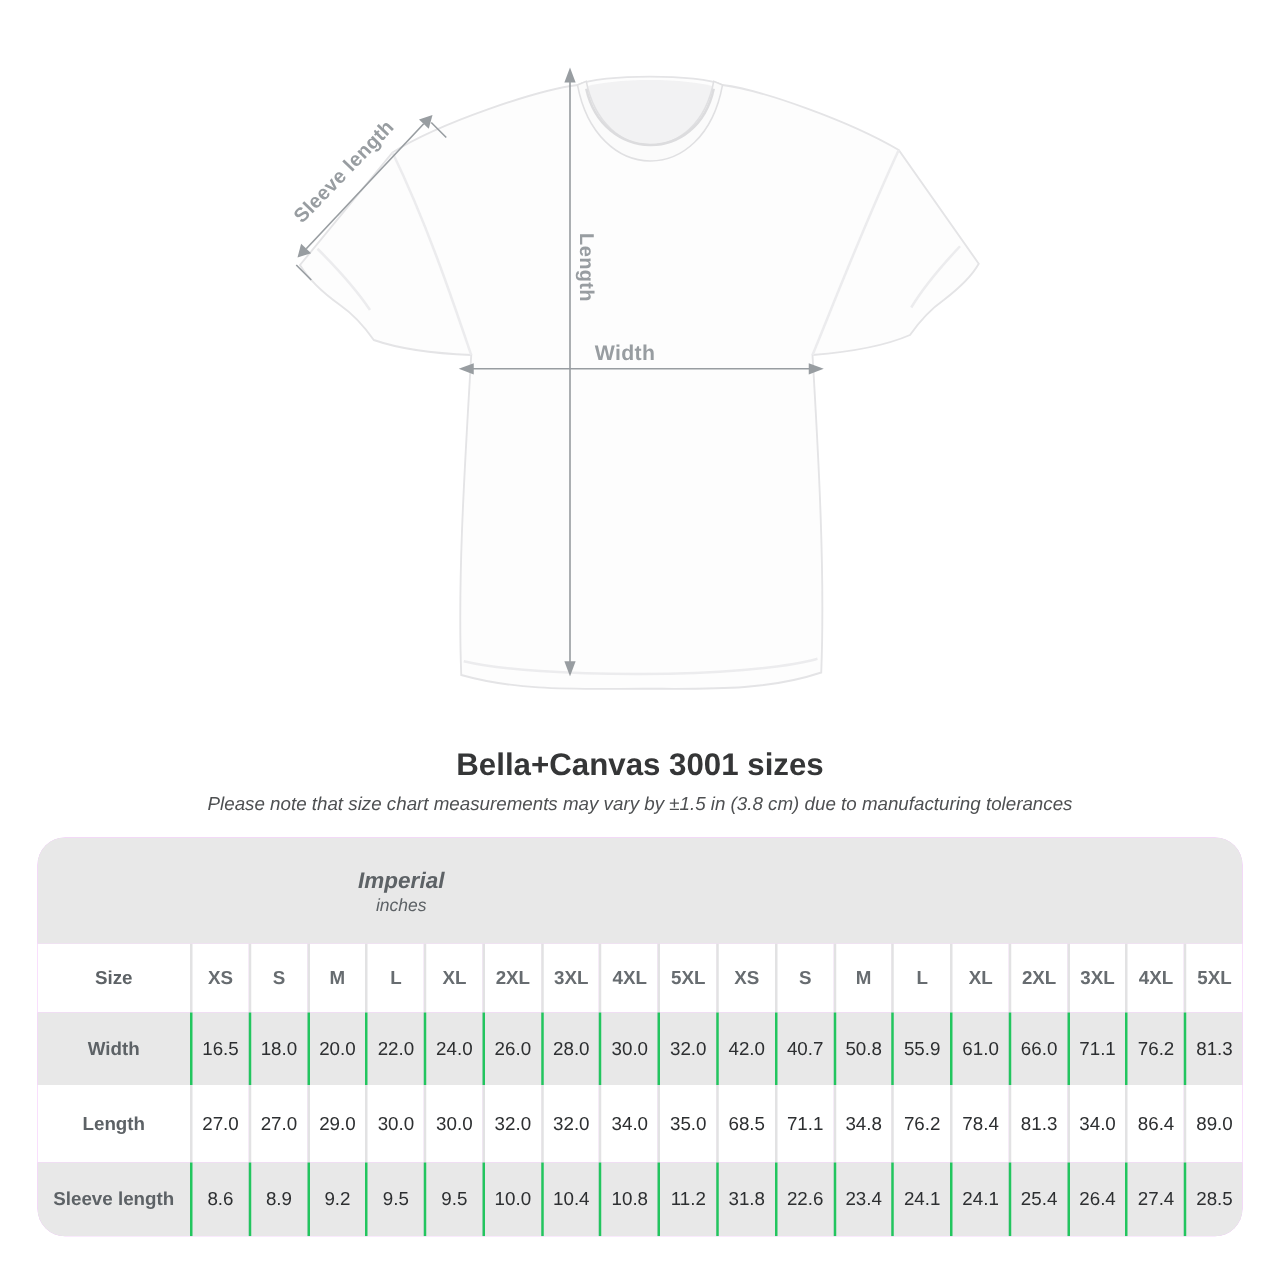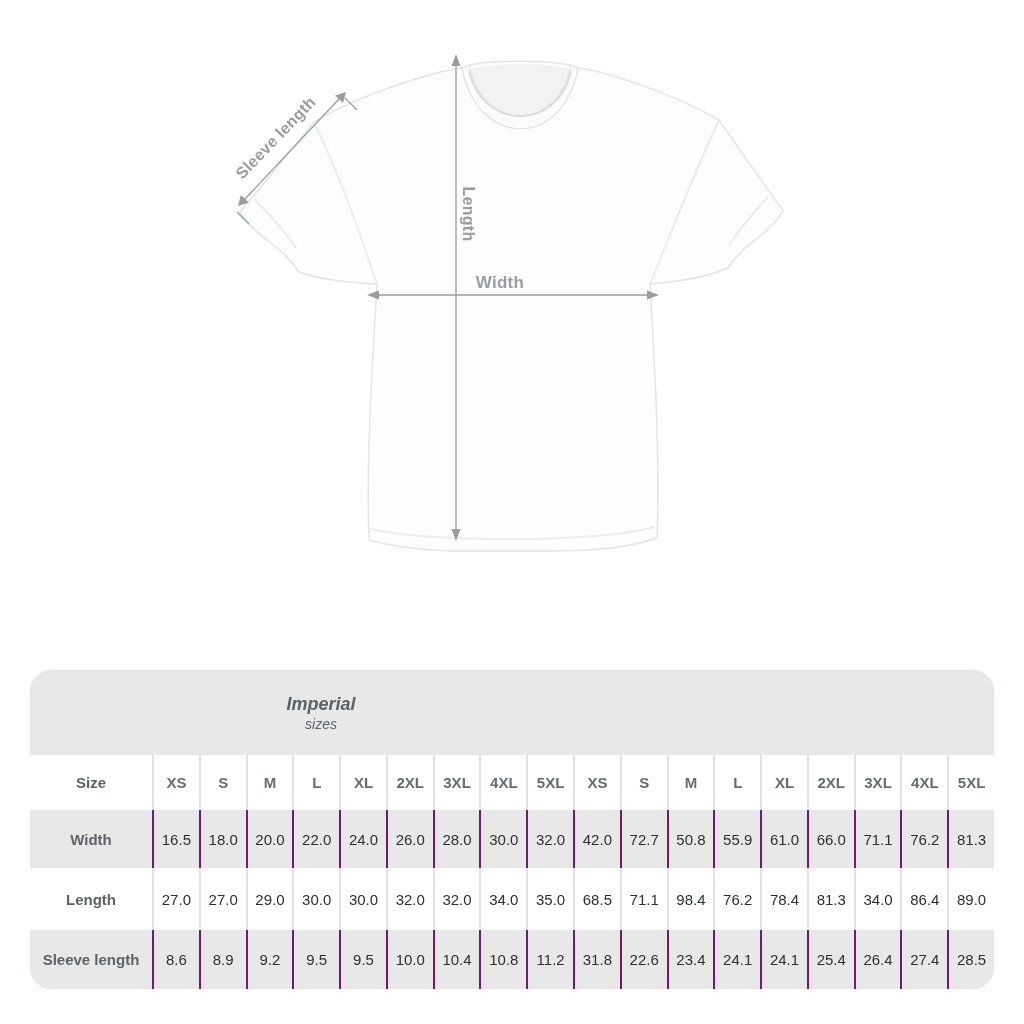--- a/index.html
+++ b/index.html
@@ -29,21 +29,21 @@
   .band .group.imperial{width:556px;box-sizing:border-box;padding-left:26px;}
   .band .group.metric{flex:1;}
   .band .g-title{font-size:18px;font-weight:bold;line-height:22px;}
   .band .g-sub{font-size:14px;line-height:18px;}
 
   .grid{display:grid;grid-template-columns:122px repeat(18,1fr);
     grid-template-rows:55px 58px 62px 59px;}
   .cell{display:flex;align-items:center;justify-content:center;
     font-size:15px;box-sizing:border-box;}
   .cell.r-white{background:#ffffff;border-left:2px solid #e2e2e3;}
-  .cell.r-gray{background:#e8e8e8;border-left:2px solid #701a75;}
+  .cell.r-gray{background:#e8e8e8;border-left:2px solid #22c55e;}
   .cell.first{border-left:none;}
   .cell.head{font-weight:bold;color:#676c70;}
   .cell.rowlabel{font-weight:bold;color:#5d6266;}
   .cell.val{color:#2d2f31;}
 </style>
 </head>
 <body>
 
 <div class="page">
 
@@ -98,26 +98,28 @@
         <line x1="345" y1="98" x2="357" y2="110"></line>
         <line x1="237" y1="212" x2="249" y2="224"></line>
       </g>
     </svg>
 
     <div class="dim-label sleeve">Sleeve length</div>
     <div class="dim-label length">Length</div>
     <div class="dim-label width">Width</div>
   </div>
 
+  <h1 class="title">Bella+Canvas 3001 sizes</h1>
+  <p class="subtitle">Please note that size chart measurements may vary by ±1.5 in (3.8 cm) due to manufacturing tolerances</p>
 
   <div class="size-table">
     <div class="band">
       <div class="group imperial">
         <div class="g-title">Imperial</div>
-        <div class="g-sub">sizes</div>
+        <div class="g-sub">inches</div>
       </div>
     </div>
     <div class="grid" id="grid">
         <div class="cell rowlabel r-white first">Size</div>
         <div class="cell head r-white">XS</div>
         <div class="cell head r-white">S</div>
         <div class="cell head r-white">M</div>
         <div class="cell head r-white">L</div>
         <div class="cell head r-white">XL</div>
         <div class="cell head r-white">2XL</div>
@@ -137,41 +139,41 @@
         <div class="cell val r-gray">16.5</div>
         <div class="cell val r-gray">18.0</div>
         <div class="cell val r-gray">20.0</div>
         <div class="cell val r-gray">22.0</div>
         <div class="cell val r-gray">24.0</div>
         <div class="cell val r-gray">26.0</div>
         <div class="cell val r-gray">28.0</div>
         <div class="cell val r-gray">30.0</div>
         <div class="cell val r-gray">32.0</div>
         <div class="cell val r-gray">42.0</div>
-        <div class="cell val r-gray">72.7</div>
+        <div class="cell val r-gray">40.7</div>
         <div class="cell val r-gray">50.8</div>
         <div class="cell val r-gray">55.9</div>
         <div class="cell val r-gray">61.0</div>
         <div class="cell val r-gray">66.0</div>
         <div class="cell val r-gray">71.1</div>
         <div class="cell val r-gray">76.2</div>
         <div class="cell val r-gray">81.3</div>
         <div class="cell rowlabel r-white first">Length</div>
         <div class="cell val r-white">27.0</div>
         <div class="cell val r-white">27.0</div>
         <div class="cell val r-white">29.0</div>
         <div class="cell val r-white">30.0</div>
         <div class="cell val r-white">30.0</div>
         <div class="cell val r-white">32.0</div>
         <div class="cell val r-white">32.0</div>
         <div class="cell val r-white">34.0</div>
         <div class="cell val r-white">35.0</div>
         <div class="cell val r-white">68.5</div>
         <div class="cell val r-white">71.1</div>
-        <div class="cell val r-white">98.4</div>
+        <div class="cell val r-white">34.8</div>
         <div class="cell val r-white">76.2</div>
         <div class="cell val r-white">78.4</div>
         <div class="cell val r-white">81.3</div>
         <div class="cell val r-white">34.0</div>
         <div class="cell val r-white">86.4</div>
         <div class="cell val r-white">89.0</div>
         <div class="cell rowlabel r-gray first">Sleeve length</div>
         <div class="cell val r-gray">8.6</div>
         <div class="cell val r-gray">8.9</div>
         <div class="cell val r-gray">9.2</div>

